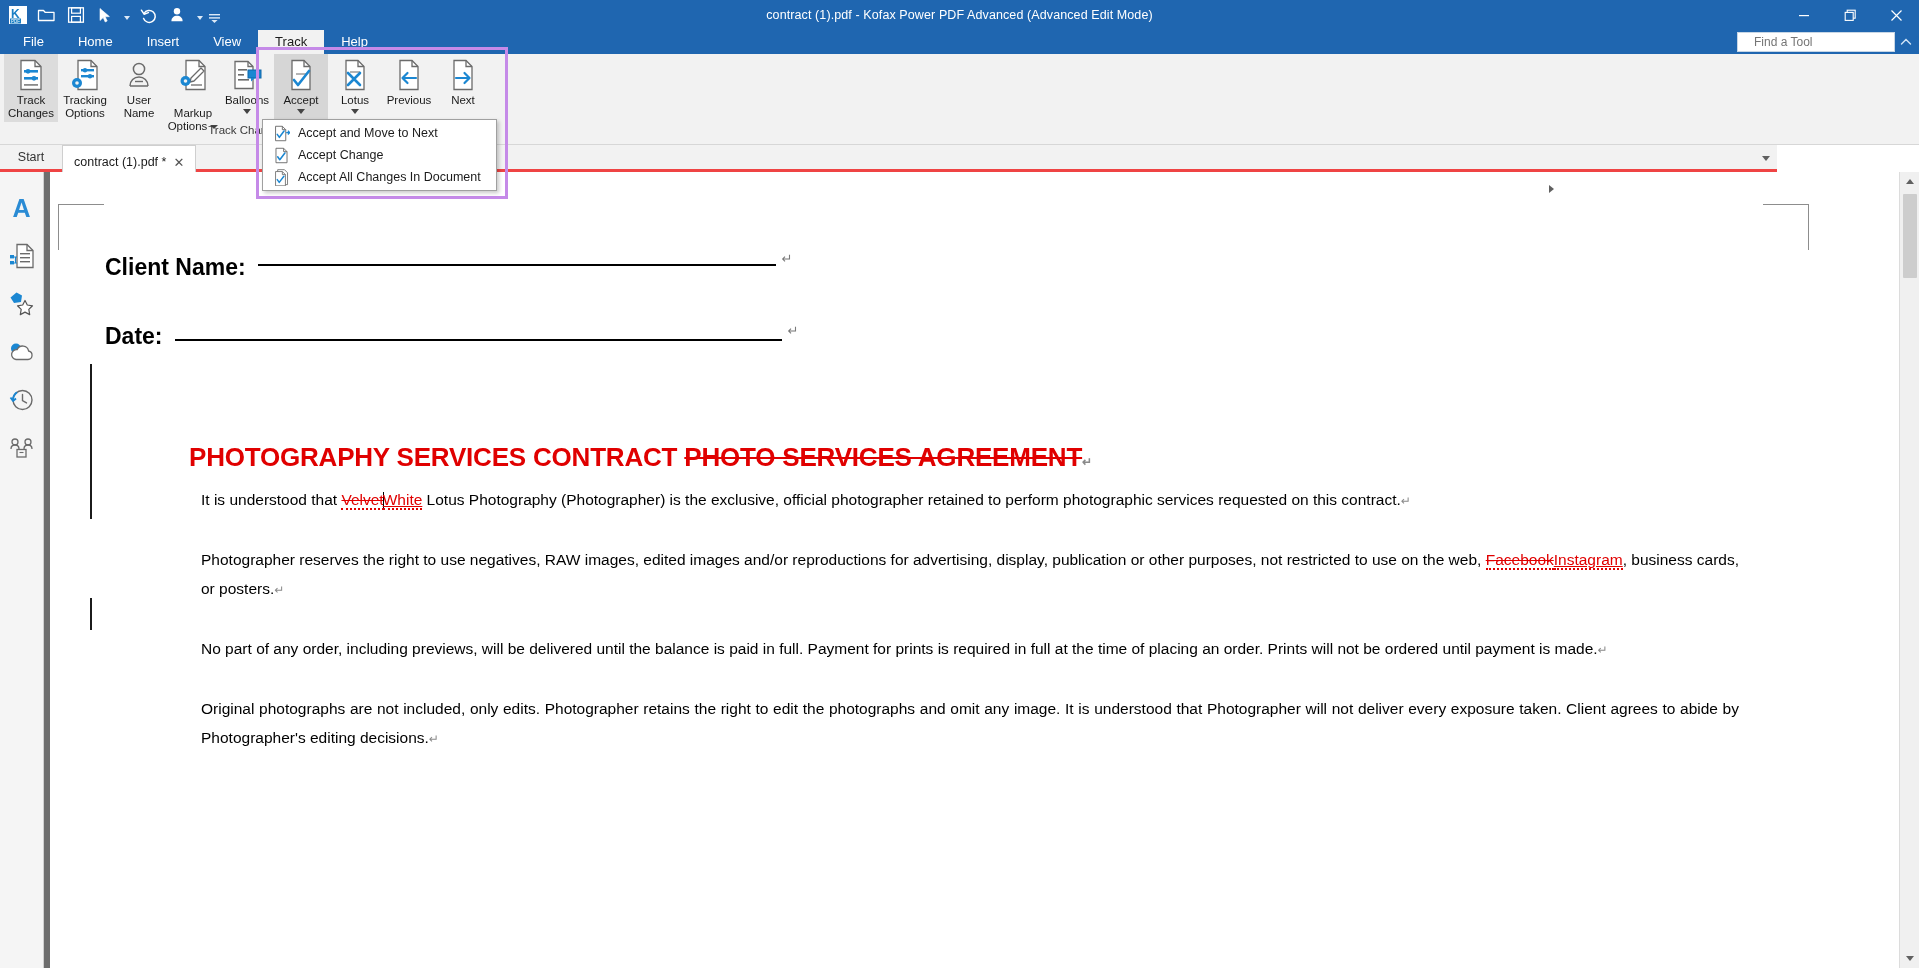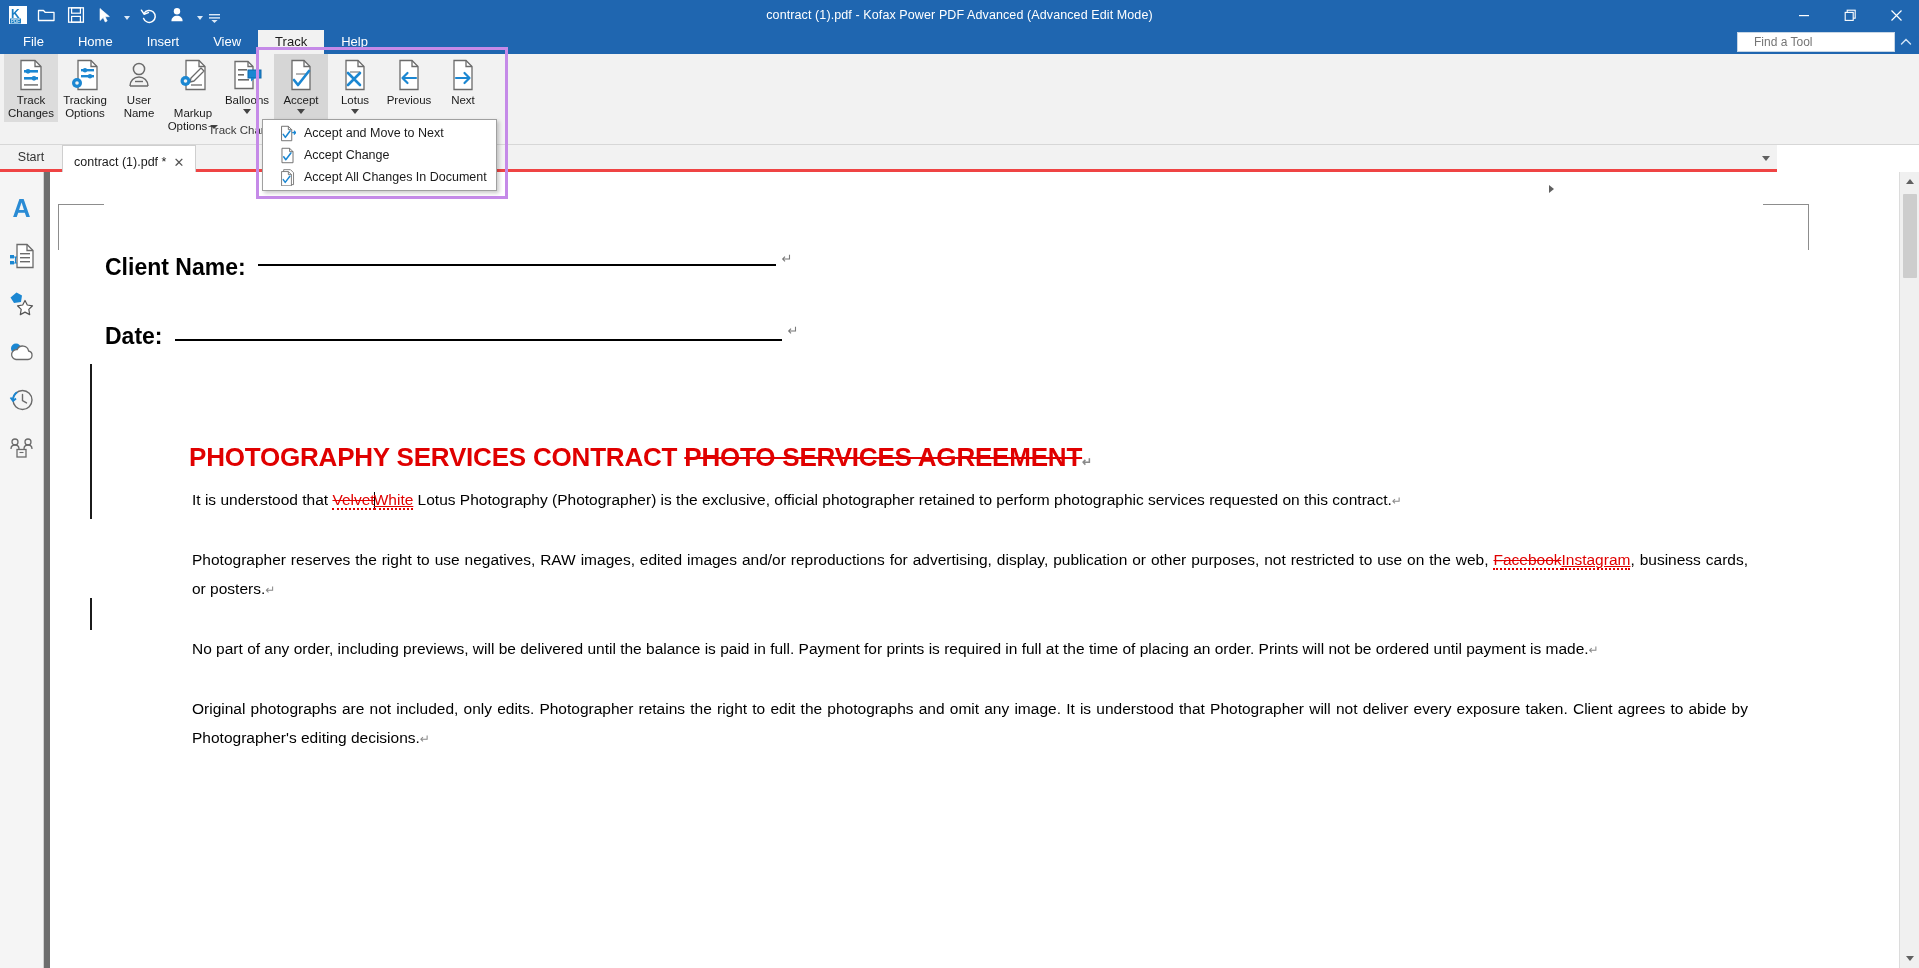--- a/index.html
+++ b/index.html
@@ -119,21 +119,21 @@
   .purple-box {
     position: absolute; left: 256px; top: 47px; width: 252px; height: 152px;
     border: 3px solid #c58ae8; pointer-events: none; z-index: 40;
   }
 
   
   .dropdown {
     position: absolute; left: 262px; top: 119px; width: 235px;
     background: #ffffff; border: 1px solid #a0a0a0;
     box-shadow: 2px 2px 4px rgba(0,0,0,0.22);
-    z-index: 50; padding: 2px 6px;
+    z-index: 50; padding: 2px 0;
   }
   .ditem {
     display: flex; align-items: center; height: 22px;
     padding-left: 6px; cursor: pointer;
   }
   .ditem-icon { width: 24px; display: flex; align-items: center; justify-content: center; }
   .ditem-label {
     font-size: 12.5px; color: #1b1b1b; margin-left: 5px; white-space: nowrap;
   }
 
@@ -224,21 +224,21 @@
   h1.contract-title {
     margin: 0; padding: 0;
     font-size: 26px; font-weight: bold; color: #e00000;
     letter-spacing: -0.2px;
     white-space: nowrap;
   }
   .ins { text-decoration-color: #e00000; }
   .del { text-decoration: line-through; text-decoration-color: #e00000; }
 
   p.para {
-    margin: 3px; font-size: 15.5px; line-height: 29px; color: #000;
+    margin: 12px; font-size: 15.5px; line-height: 29px; color: #000;
     text-align: justify; text-justify: inter-word;
   }
   .red-del {
     color: #e00000; text-decoration: line-through;
   }
   .red-ins {
     color: #e00000; text-decoration: underline;
   }
   .squiggle {
     border-bottom: 2px dotted #e00000; padding-bottom: 0px;

